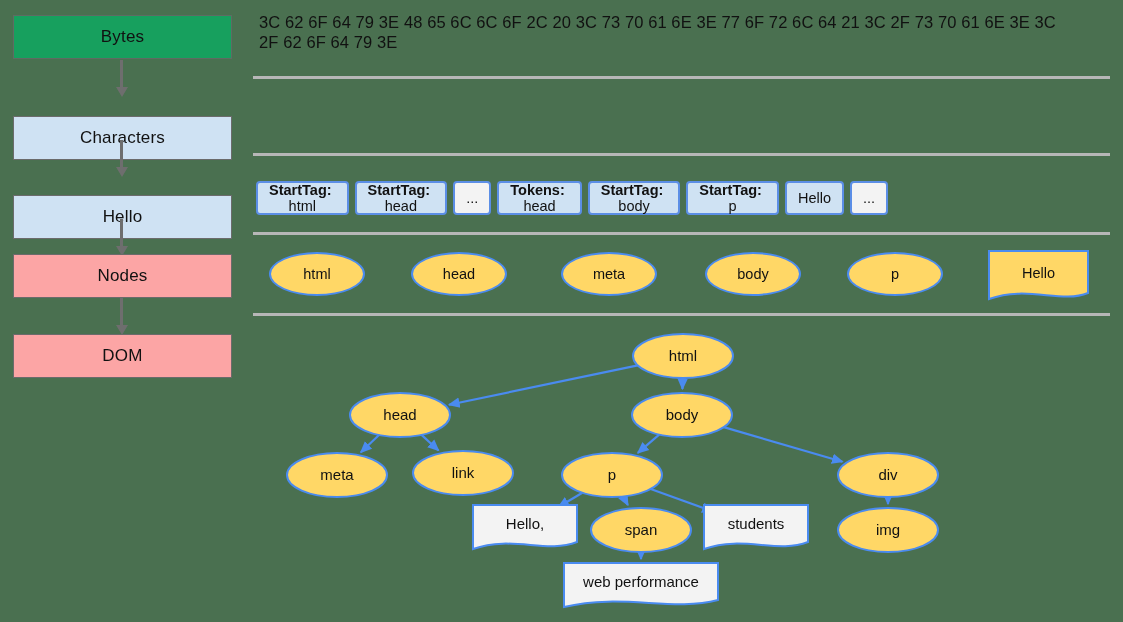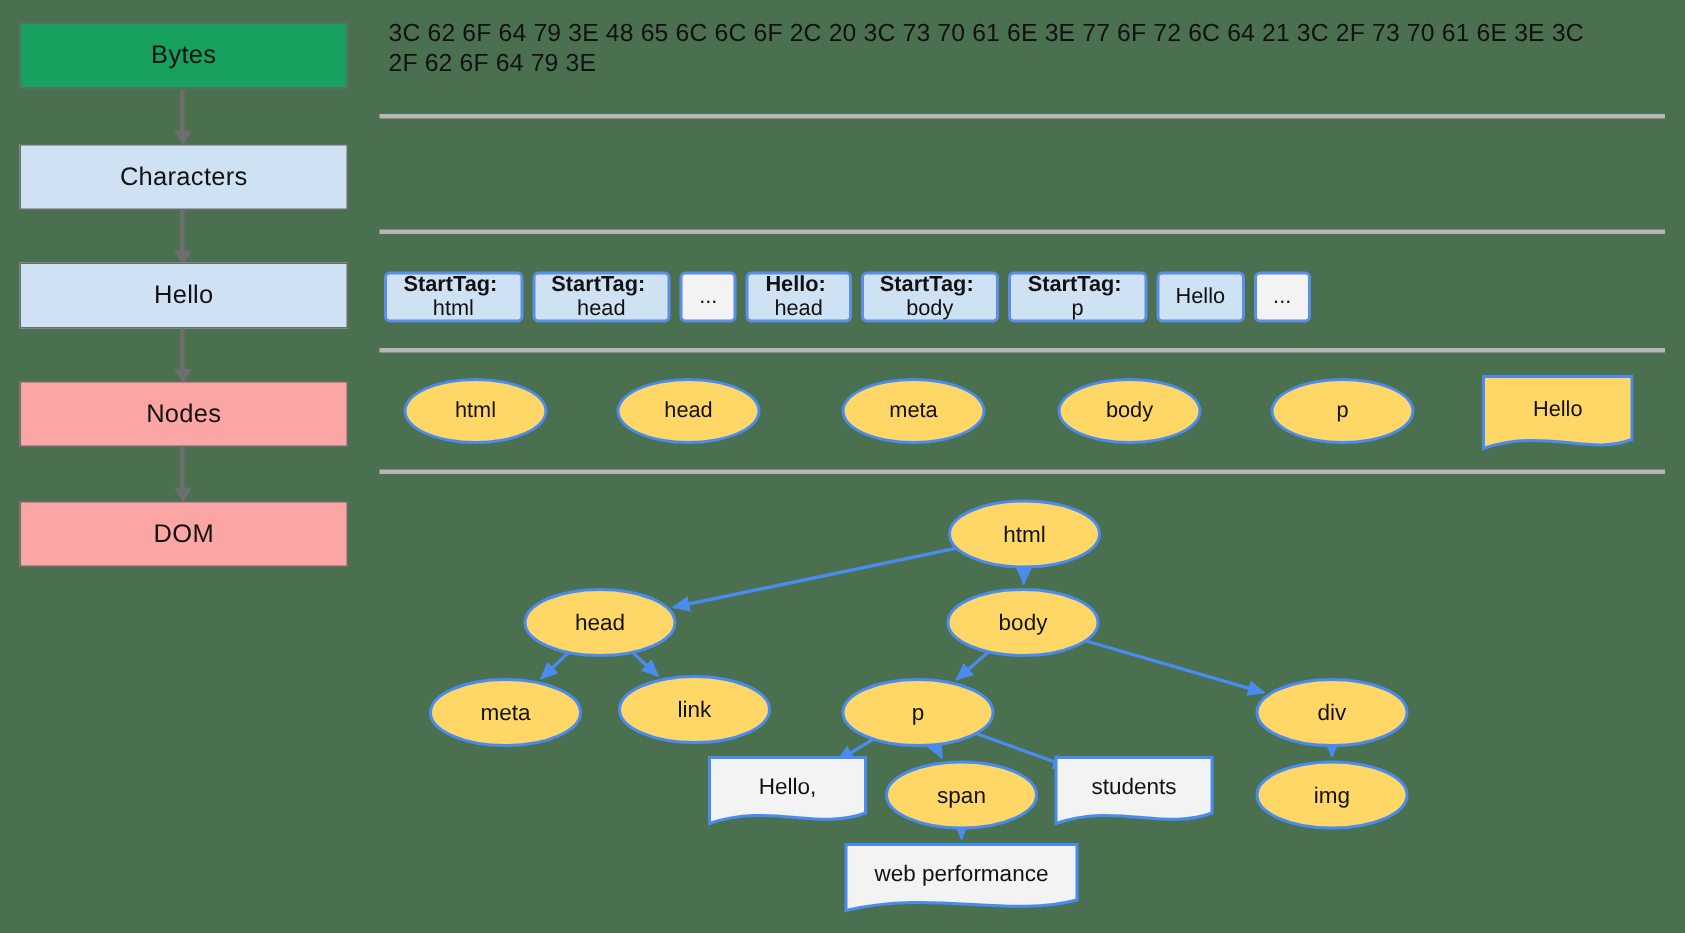--- a/index.html
+++ b/index.html
@@ -23,21 +23,21 @@
     border: 1px solid #6b6b6b;
     box-sizing: border-box;
     display: flex;
     align-items: center;
     justify-content: center;
     font-size: 17px;
     color: #111;
     letter-spacing: .2px;
   }
   .pipe-box.green  { background: #17a05e; border-color: #5f6b63; }
-  .pipe-box.blue   { background: #cfe2f3; }
+  .pipe-box.blue   { background: #cfe2f3; margin-top: 20px; }
   .pipe-box.yellow { background: #fca5a5; }
 
   .pipe-arrow {
     position: absolute;
     left: 120px;
     width: 3px;
     background: #6e6e6e;
   }
   .pipe-arrow::after {
     content: "";
@@ -180,21 +180,21 @@
         <span>html</span>
       </div>
       <div class="token">
         <b>StartTag:</b>
         <span>head</span>
       </div>
       <div class="token plain">
         <span>...</span>
       </div>
       <div class="token">
-        <b>Hello:</b>
+        <b>Tokens:</b>
         <span>head</span>
       </div>
       <div class="token">
         <b>StartTag:</b>
         <span>body</span>
       </div>
       <div class="token">
         <b>StartTag:</b>
         <span>p</span>
       </div>

